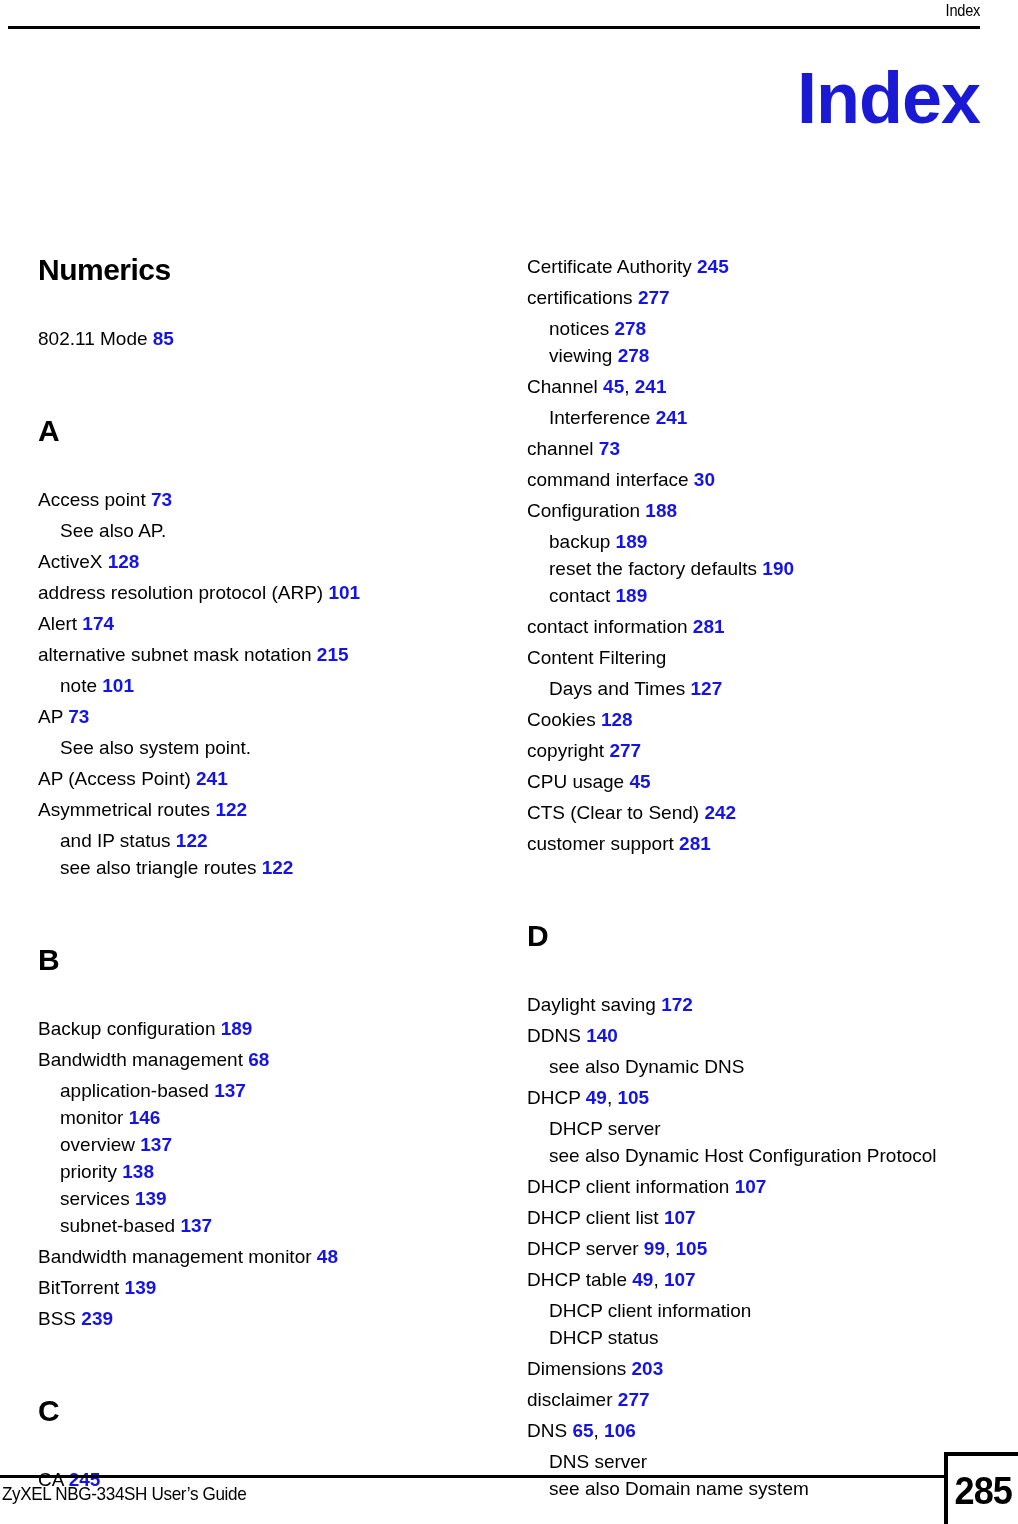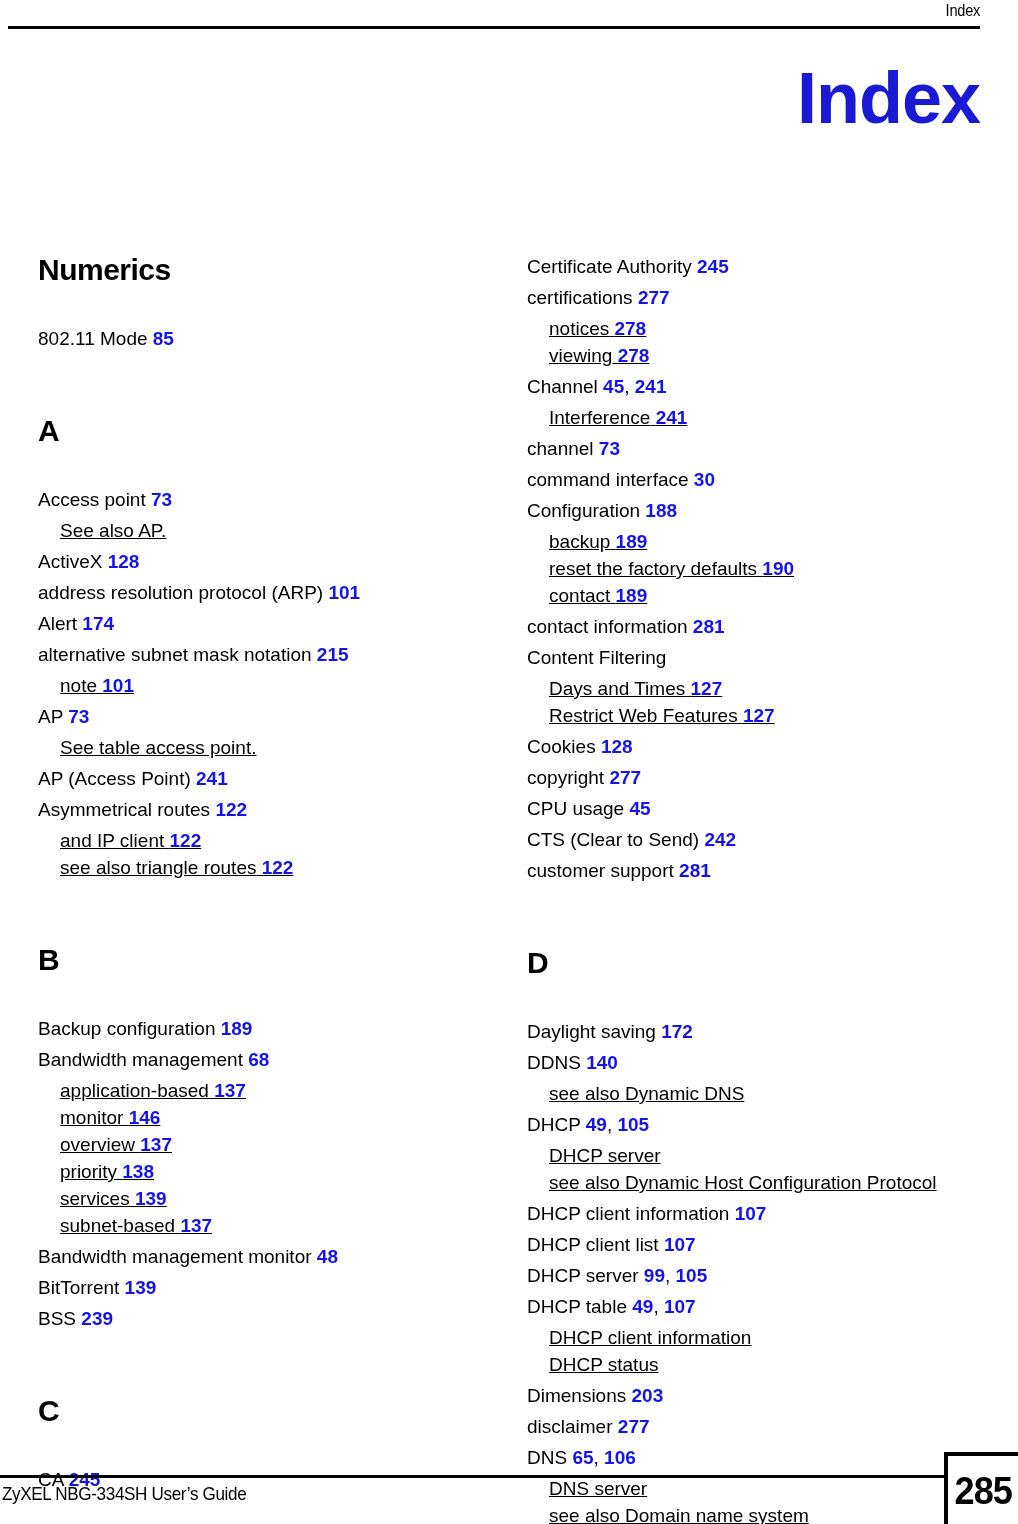--- a/index.html
+++ b/index.html
@@ -89,21 +89,20 @@
   .entry {
     font-size: 19px;
     line-height: 27px;
     margin: 0 0 4px 0;
     color: #000000;
     white-space: nowrap;
   }
   .entry.sub {
     margin-left: 22px;
     margin-bottom: 0;
-    text-decoration: underline;
   }
   .entry.sub + .entry.main { margin-top: 4px; }
   .pages {
     font-weight: bold;
     color: #1414e6;
   }
   .pages .sep {
     font-weight: normal;
     color: #000000;
   }
@@ -168,24 +167,24 @@
       <div class="letter-group">
         <div class="letter-heading gap-before">A</div>
         <div class="entry main"><span>Access point</span> <span class="pages"><span>73</span></span></div>
         <div class="entry sub"><span>See also AP.</span></div>
         <div class="entry main"><span>ActiveX</span> <span class="pages"><span>128</span></span></div>
         <div class="entry main"><span>address resolution protocol (ARP)</span> <span class="pages"><span>101</span></span></div>
         <div class="entry main"><span>Alert</span> <span class="pages"><span>174</span></span></div>
         <div class="entry main"><span>alternative subnet mask notation</span> <span class="pages"><span>215</span></span></div>
         <div class="entry sub"><span>note</span> <span class="pages"><span>101</span></span></div>
         <div class="entry main"><span>AP</span> <span class="pages"><span>73</span></span></div>
-        <div class="entry sub"><span>See table access point.</span></div>
+        <div class="entry sub"><span>See also system point.</span></div>
         <div class="entry main"><span>AP (Access Point)</span> <span class="pages"><span>241</span></span></div>
         <div class="entry main"><span>Asymmetrical routes</span> <span class="pages"><span>122</span></span></div>
-        <div class="entry sub"><span>and IP client</span> <span class="pages"><span>122</span></span></div>
+        <div class="entry sub"><span>and IP status</span> <span class="pages"><span>122</span></span></div>
         <div class="entry sub"><span>see also triangle routes</span> <span class="pages"><span>122</span></span></div>
       </div>
       <div class="letter-group">
         <div class="letter-heading gap-before">B</div>
         <div class="entry main"><span>Backup configuration</span> <span class="pages"><span>189</span></span></div>
         <div class="entry main"><span>Bandwidth management</span> <span class="pages"><span>68</span></span></div>
         <div class="entry sub"><span>application-based</span> <span class="pages"><span>137</span></span></div>
         <div class="entry sub"><span>monitor</span> <span class="pages"><span>146</span></span></div>
         <div class="entry sub"><span>overview</span> <span class="pages"><span>137</span></span></div>
         <div class="entry sub"><span>priority</span> <span class="pages"><span>138</span></span></div>
@@ -210,21 +209,20 @@
         <div class="entry sub"><span>Interference</span> <span class="pages"><span>241</span></span></div>
         <div class="entry main"><span>channel</span> <span class="pages"><span>73</span></span></div>
         <div class="entry main"><span>command interface</span> <span class="pages"><span>30</span></span></div>
         <div class="entry main"><span>Configuration</span> <span class="pages"><span>188</span></span></div>
         <div class="entry sub"><span>backup</span> <span class="pages"><span>189</span></span></div>
         <div class="entry sub"><span>reset the factory defaults</span> <span class="pages"><span>190</span></span></div>
         <div class="entry sub"><span>contact</span> <span class="pages"><span>189</span></span></div>
         <div class="entry main"><span>contact information</span> <span class="pages"><span>281</span></span></div>
         <div class="entry main"><span>Content Filtering</span></div>
         <div class="entry sub"><span>Days and Times</span> <span class="pages"><span>127</span></span></div>
-        <div class="entry sub"><span>Restrict Web Features</span> <span class="pages"><span>127</span></span></div>
         <div class="entry main"><span>Cookies</span> <span class="pages"><span>128</span></span></div>
         <div class="entry main"><span>copyright</span> <span class="pages"><span>277</span></span></div>
         <div class="entry main"><span>CPU usage</span> <span class="pages"><span>45</span></span></div>
         <div class="entry main"><span>CTS (Clear to Send)</span> <span class="pages"><span>242</span></span></div>
         <div class="entry main"><span>customer support</span> <span class="pages"><span>281</span></span></div>
       </div>
       <div class="letter-group">
         <div class="letter-heading gap-before">D</div>
         <div class="entry main"><span>Daylight saving</span> <span class="pages"><span>172</span></span></div>
         <div class="entry main"><span>DDNS</span> <span class="pages"><span>140</span></span></div>

